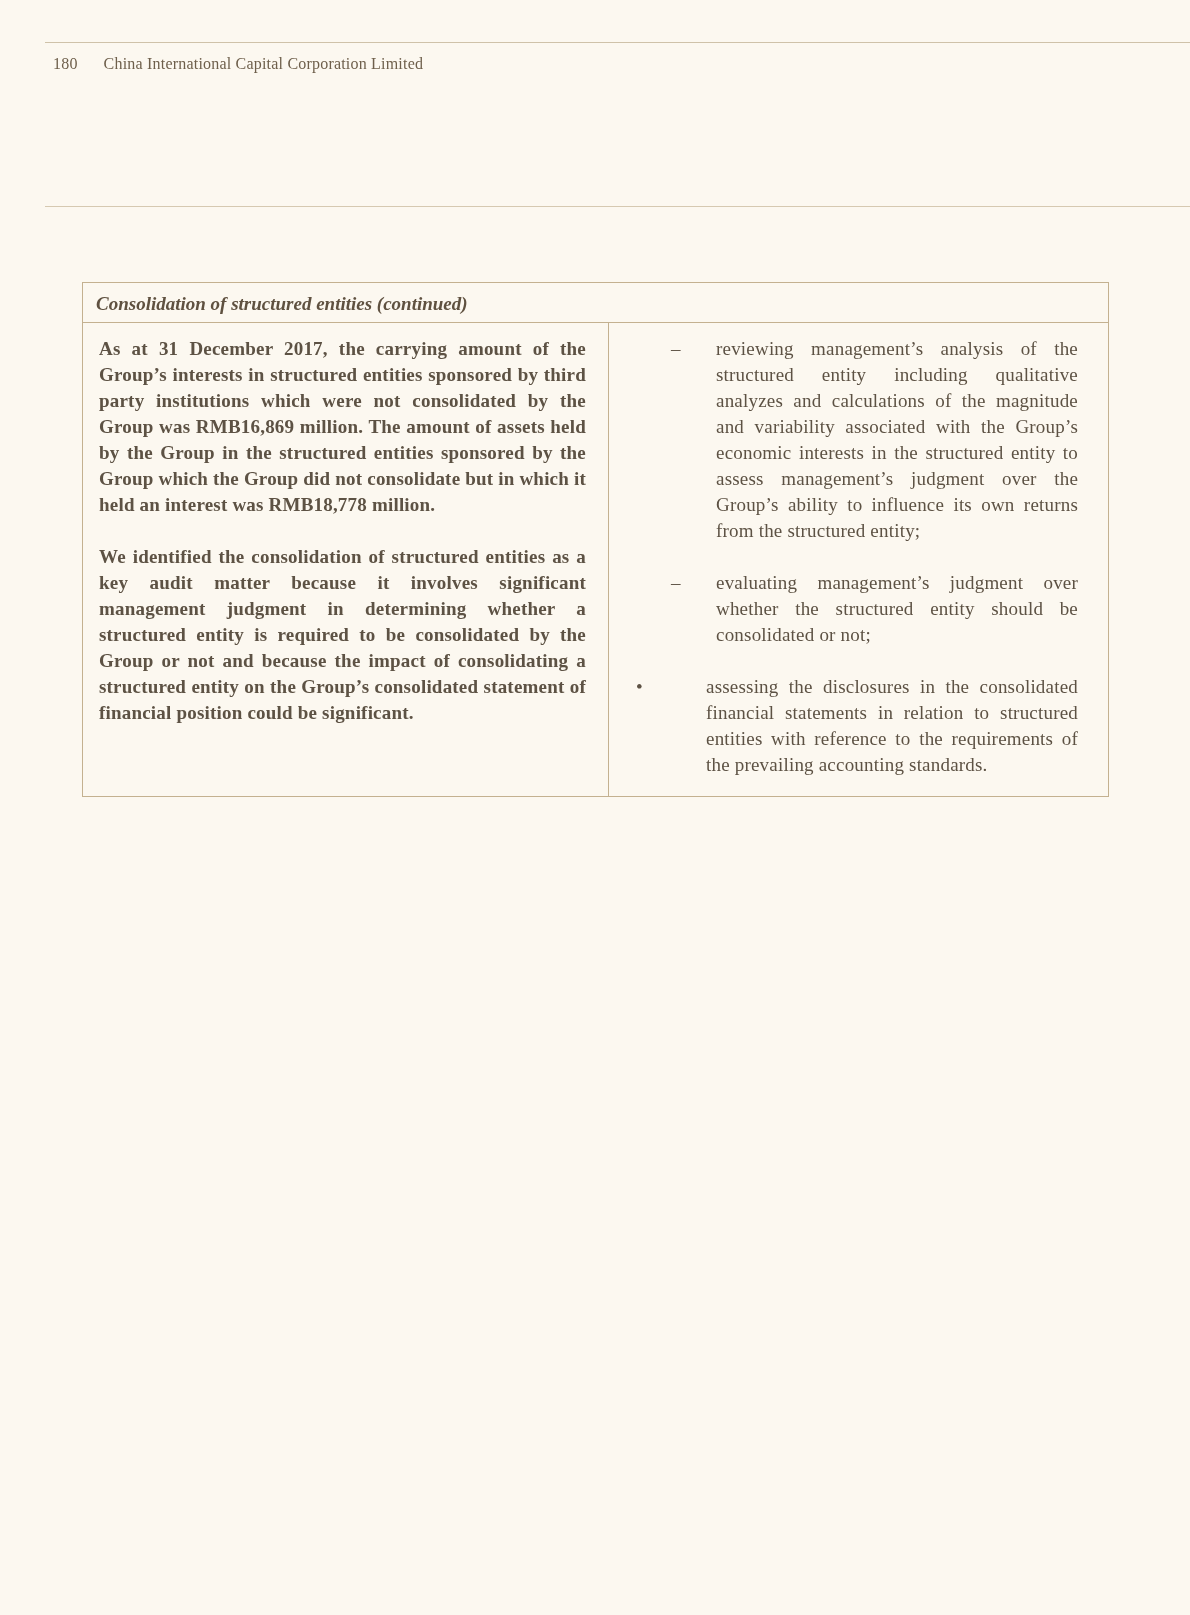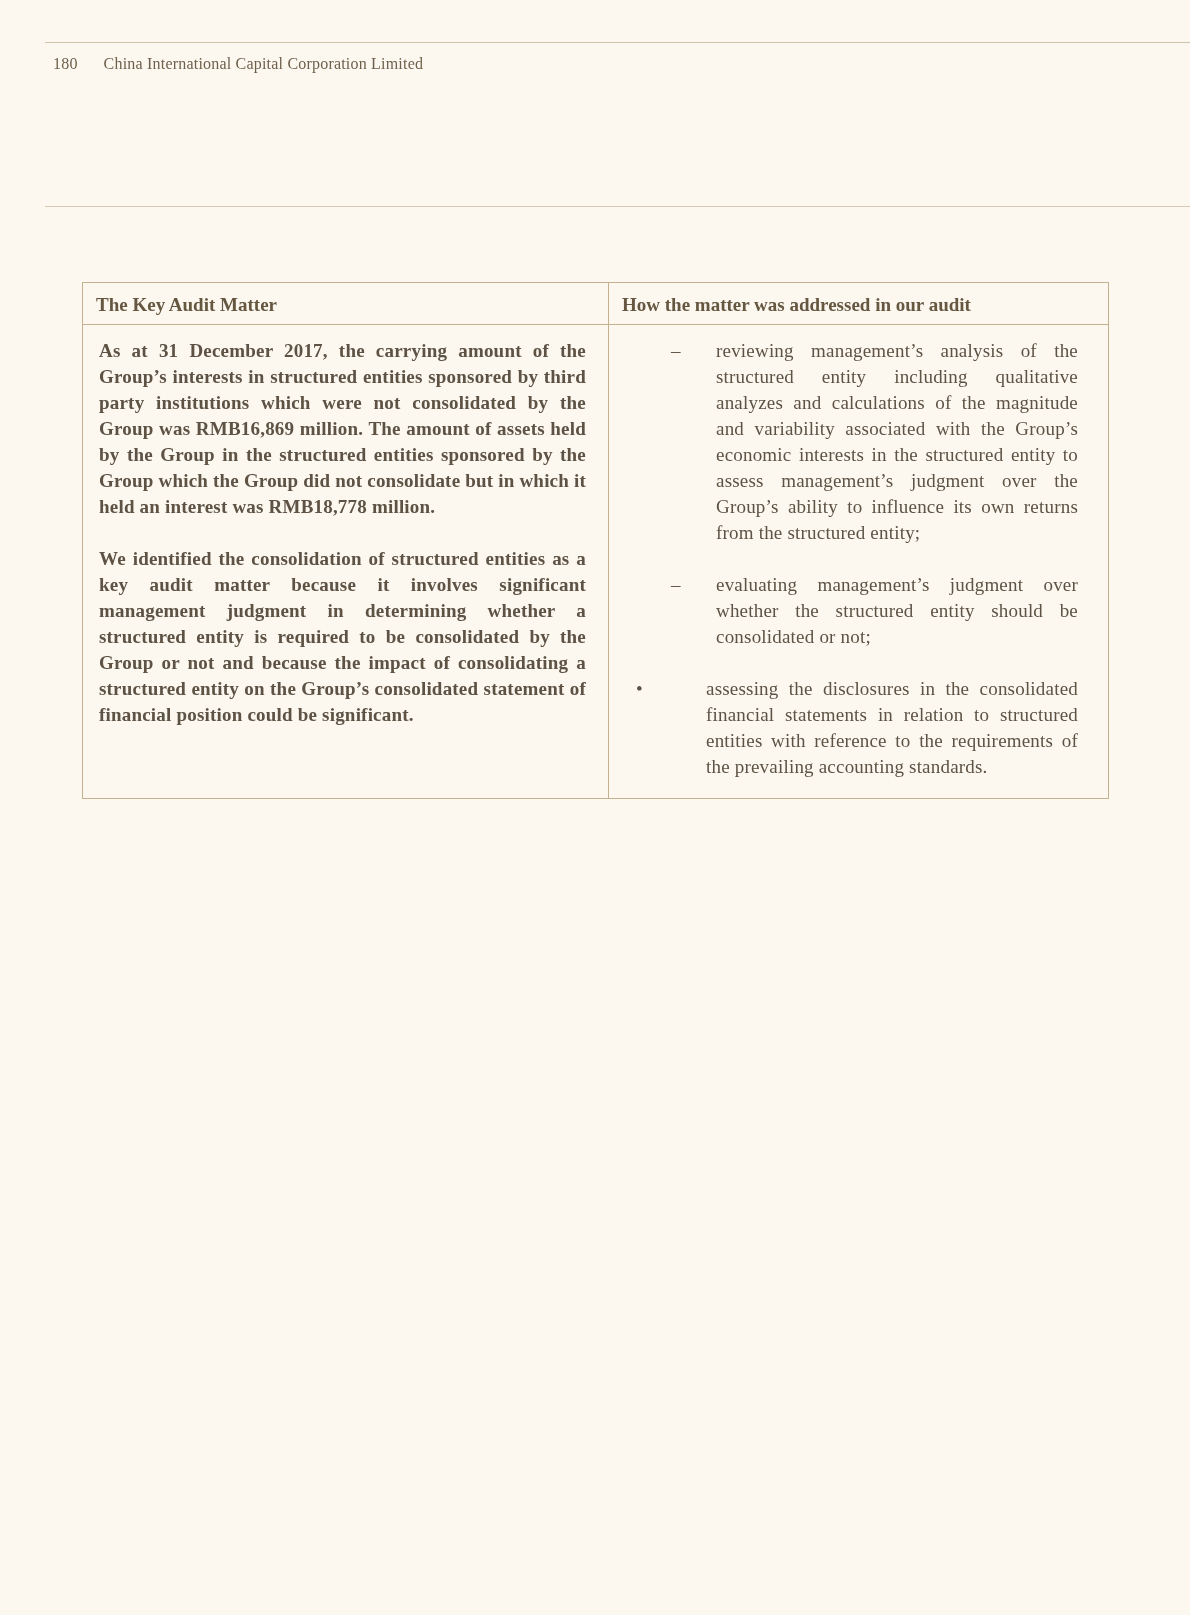--- a/index.html
+++ b/index.html
@@ -113,22 +113,21 @@
 
   <div class="title-rule"></div>
 
   <table class="kam-table">
     <colgroup>
       <col style="width:526px">
       <col style="width:500px">
     </colgroup>
     <tbody>
       <tr>
-        <td class="colhead">The Key Audit Matter</td>
-        <td class="colhead">How the matter was addressed in our audit</td>
+        <td colspan="2" class="caption">Consolidation of structured entities (continued)</td>
       </tr>
       <tr>
         <td class="body-cell kam-cell">
           <p>As at 31 December 2017, the carrying amount of the Group’s interests in structured entities sponsored by third party institutions which were not consolidated by the Group was RMB16,869 million. The amount of assets held by the Group in the structured entities sponsored by the Group which the Group did not consolidate but in which it held an interest was RMB18,778 million.</p>
           <p>We identified the consolidation of structured entities as a key audit matter because it involves significant management judgment in determining whether a structured entity is required to be consolidated by the Group or not and because the impact of consolidating a structured entity on the Group’s consolidated statement of financial position could be significant.</p>
         </td>
         <td class="body-cell resp-cell">
           <div class="resp-item dash">
             <span class="marker">–</span>
             <span class="item-text">reviewing management’s analysis of the structured entity including qualitative analyzes and calculations of the magnitude and variability associated with the Group’s economic interests in the structured entity to assess management’s judgment over the Group’s ability to influence its own returns from the structured entity;</span>

